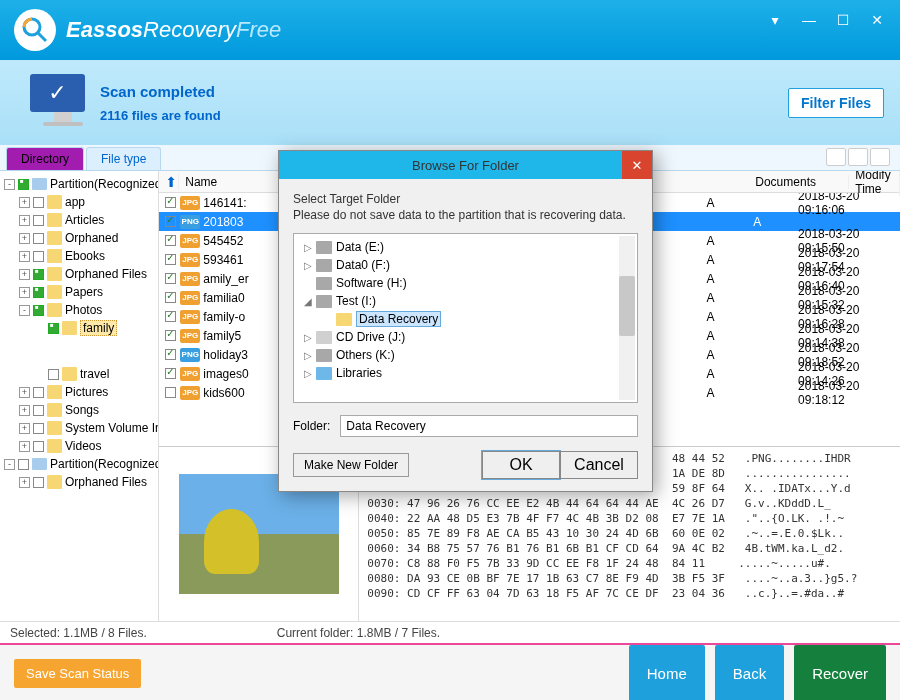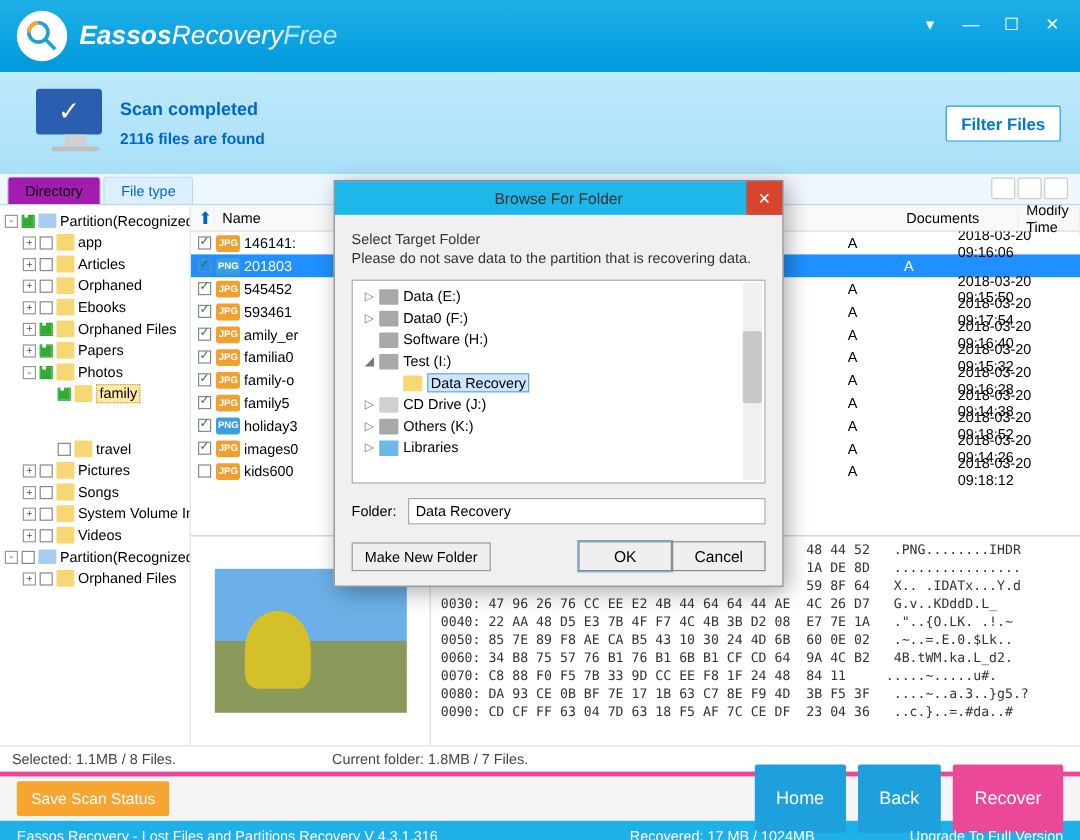--- a/index.html
+++ b/index.html
@@ -55,21 +55,21 @@
 
 .bottomsplit { display: flex; height: 175px; border-top: 1px solid #ccc; }
 .previewbox { width: 200px; border-right: 1px solid #ddd; display: flex; align-items: center; justify-content: center; padding: 8px; }
 .previewimg { width: 160px; height: 120px; background: linear-gradient(#6bb0e8 50%, #8a9a5a 50%); position: relative; }
 .previewimg::before { content: ""; position: absolute; left: 25px; bottom: 20px; width: 55px; height: 65px; background: #d4c028; border-radius: 50% 50% 20% 20%; }
 .hexpane { flex: 1; font-family: Consolas, monospace; font-size: 11px; line-height: 15px; padding: 4px 8px; color: #333; white-space: pre; overflow: hidden; }
 
 .statusbar2 { display: flex; font-size: 12px; padding: 3px 10px; color: #444; border-top: 1px solid #ddd; height: 22px; align-items: center; }
 .statusbar2 .cf { margin-left: 130px; }
 
-.btnbar { height: 41px; background: #f5f5f5; display: flex; align-items: center; padding: 0 14px; border-top: 4px solid #ec4899; }
+.btnbar { height: 58px; background: #f5f5f5; display: flex; align-items: center; padding: 0 14px; border-top: 2px solid #ec4899; }
 .obtn { background: #f7a531; color: #fff; padding: 7px 12px; font-size: 13px; border-radius: 2px; cursor: pointer; }
 .btnbar .spacer { flex: 1; }
 .bbtn { background: #1ea0dd; color: #fff; padding: 20px 18px; font-size: 15px; border-radius: 2px; margin-left: 10px; cursor: pointer; }
 
 .footer { height: 25px; background: #1eb0e8; color: #fff; font-size: 12px; display: flex; align-items: center; padding: 0 14px; }
 .footer .upg { margin-left: auto; cursor: pointer; }
 
 .modal { position: absolute; left: 278px; top: 150px; width: 375px; background: #f0f0f0; border: 1px solid #888; box-shadow: 4px 4px 18px rgba(0,0,0,.35); }
 .modal .mtitle { height: 28px; background: #1fb6ea; display: flex; align-items: center; justify-content: center; color: #333; font-size: 13px; position: relative; }
 .modal .mclose { position: absolute; right: 0; top: 0; width: 30px; height: 28px; background: #d9442f; color: #fff; display: flex; align-items: center; justify-content: center; cursor: pointer; font-size: 13px; }
@@ -84,21 +84,21 @@
 .dico.cd { background: #d0d0d0; border-radius: 50%; }
 .dico.lib { background: #6db8e8; }
 .modal .ftree .frow.selected span { background: #cce6ff; border: 1px solid #66aadd; padding: 0 2px; }
 .modal .ftree .scrollbar { position: absolute; right: 2px; top: 2px; bottom: 2px; width: 16px; background: #f0f0f0; }
 .modal .ftree .scrollbar .thumb { position: absolute; top: 40px; width: 16px; height: 60px; background: #c8c8c8; border-radius: 2px; }
 .modal .folderrow { display: flex; align-items: center; margin-top: 12px; gap: 10px; }
 .modal .folderrow input { flex: 1; border: 1px solid #aaa; padding: 3px 5px; font-size: 12px; }
 .modal .mbtns { display: flex; margin-top: 14px; align-items: center; }
 .modal .mbtns .mk { border: 1px solid #999; background: #efefef; padding: 4px 10px; font-size: 12px; cursor: pointer; }
 .modal .mbtns .spacer { flex: 1; }
-.modal .mbtns .ok, .modal .mbtns .cancel { width: 78px; text-align: center; border: 1px solid #888; background: #efefef; padding: 4px 0; font-size: 13px; cursor: pointer; }
+.modal .mbtns .ok, .modal .mbtns .cancel { width: 78px; text-align: center; border: 1px solid #888; background: #efefef; padding: 4px 0; font-size: 16px; cursor: pointer; }
 .modal .mbtns .ok { box-shadow: 0 0 0 1px #66aadd; }
 
 .col-name { width: 250px; }
 .col-attr { width: 100px; }
 .col-time { flex: 1; }
 </style>
 </head>
 <body>
 
 <div class="titlebar">
@@ -361,21 +361,21 @@
 <div class="statusbar2">
   <span>Selected: 1.1MB / 8 Files.</span>
   <span class="cf">Current folder: 1.8MB / 7 Files.</span>
 </div>
 
 <div class="btnbar">
   <div class="obtn">Save Scan Status</div>
   <div class="spacer"></div>
   <div class="bbtn">Home</div>
   <div class="bbtn">Back</div>
-  <div class="bbtn" style="background:#ec4899">Recover</div>
+  <div class="bbtn" style="background:#15803d">Recover</div>
 </div>
 
 <div class="footer">
   <span>Eassos Recovery - Lost Files and Partitions Recovery  V 4.3.1.316</span>
   <span style="margin-left:160px">Recovered: 17 MB / 1024MB</span>
   <span class="upg">Upgrade To Full Version</span>
 </div>
 
 <div class="modal">
   <div class="mtitle">

